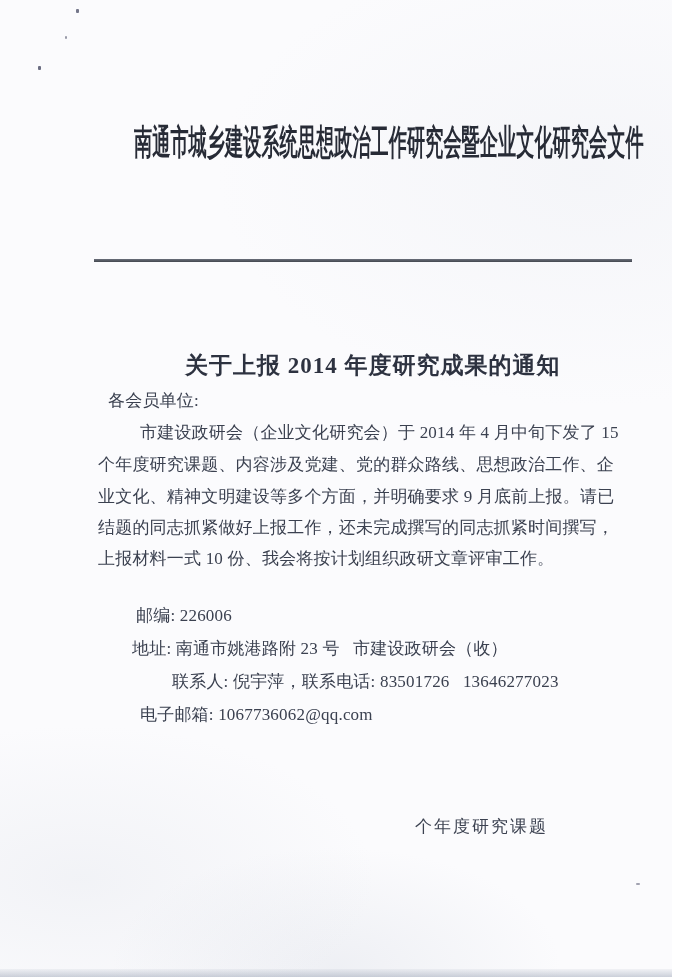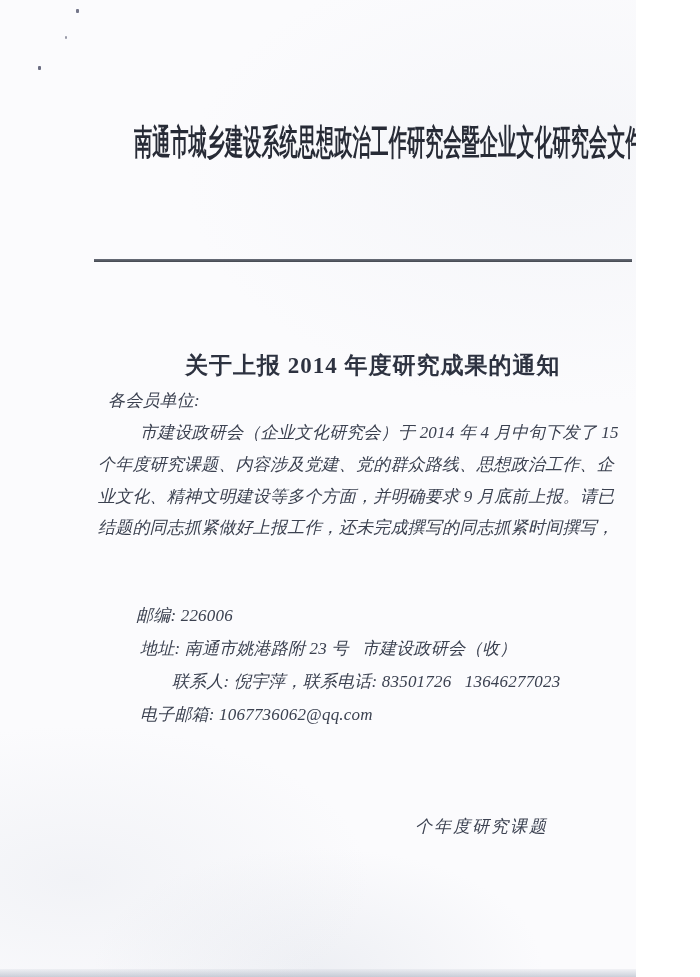--- a/index.html
+++ b/index.html
@@ -15,20 +15,21 @@
   .page {
     position: relative;
     width: 636px;
     height: 977px;
     overflow: hidden;
     background:
       radial-gradient(ellipse 420px 220px at 12% 90%, rgba(208,213,223,0.22), transparent 70%),
       radial-gradient(ellipse 520px 320px at 88% 18%, rgba(228,231,238,0.28), transparent 72%),
       radial-gradient(ellipse 300px 160px at 50% 99%, rgba(200,206,218,0.25), transparent 75%),
       #fbfbfd;
+    padding-left: 36px;
   }
   .abs {
     position: absolute;
     white-space: pre;
   }
   .letterhead {
     left: 118px;
     top: 101px;
     height: 48px;
   }
@@ -55,30 +56,29 @@
     font-size: 23px;
     font-weight: bold;
     color: #2d3240;
     letter-spacing: 1px;
     margin-top: 32px;
   }
   .body-text {
     font-size: 17px;
     color: #3b4150;
     letter-spacing: 0.2px;
-    font-style: italic;
   }
   .salutation   { left: 108px; top: 389px; }
   .p-line-0     { left: 140px; top: 421px; }
   .p-line-1     { left:  98px; top: 453px; }
   .p-line-2     { left:  98px; top: 485px; }
   .p-line-3     { left:  98px; top: 516px; }
   .p-line-4     { left:  98px; top: 547px; }
   .contact-0    { left: 136px; top: 604px; }
-  .contact-1    { left: 140px; top: 637px; }
+  .contact-1    { left: 132px; top: 637px; }
   .contact-2    { left: 140px; top: 670px; margin-left: 32px; }
   .contact-3    { left: 140px; top: 703px; }
   .attachment   { left: 140px; top: 775px; }
   .signature    { left: 415px; top: 815px; letter-spacing: 2px; }
   .sign-date    { left: 415px; top: 849px; letter-spacing: 1px; }
   .speck {
     position: absolute;
     width: 3px;
     height: 4px;
     background: #474a63;
@@ -114,20 +114,21 @@
   <div class="abs rule"></div>
 
   <div class="abs notice-title">关于上报 2014 年度研究成果的通知</div>
 
   <div class="abs body-text salutation">各会员单位:</div>
 
   <div class="abs body-text p-line-0">市建设政研会（企业文化研究会）于 2014 年 4 月中旬下发了 15</div>
   <div class="abs body-text p-line-1">个年度研究课题、内容涉及党建、党的群众路线、思想政治工作、企</div>
   <div class="abs body-text p-line-2">业文化、精神文明建设等多个方面，并明确要求 9 月底前上报。请已</div>
   <div class="abs body-text p-line-3">结题的同志抓紧做好上报工作，还未完成撰写的同志抓紧时间撰写，</div>
+  <div class="abs body-text p-line-4">上报材料一式 10 份、我会将按计划组织政研文章评审工作。</div>
 
   <div class="abs body-text contact-0">邮编: 226006</div>
   <div class="abs body-text contact-1">地址: 南通市姚港路附 23 号   市建设政研会（收）</div>
   <div class="abs body-text contact-2">联系人: 倪宇萍，联系电话: 83501726   13646277023</div>
   <div class="abs body-text contact-3">电子邮箱: 1067736062@qq.com</div>
 
 
   <div class="abs body-text signature">个年度研究课题</div>
 
   <div class="bottom-shadow"></div>

